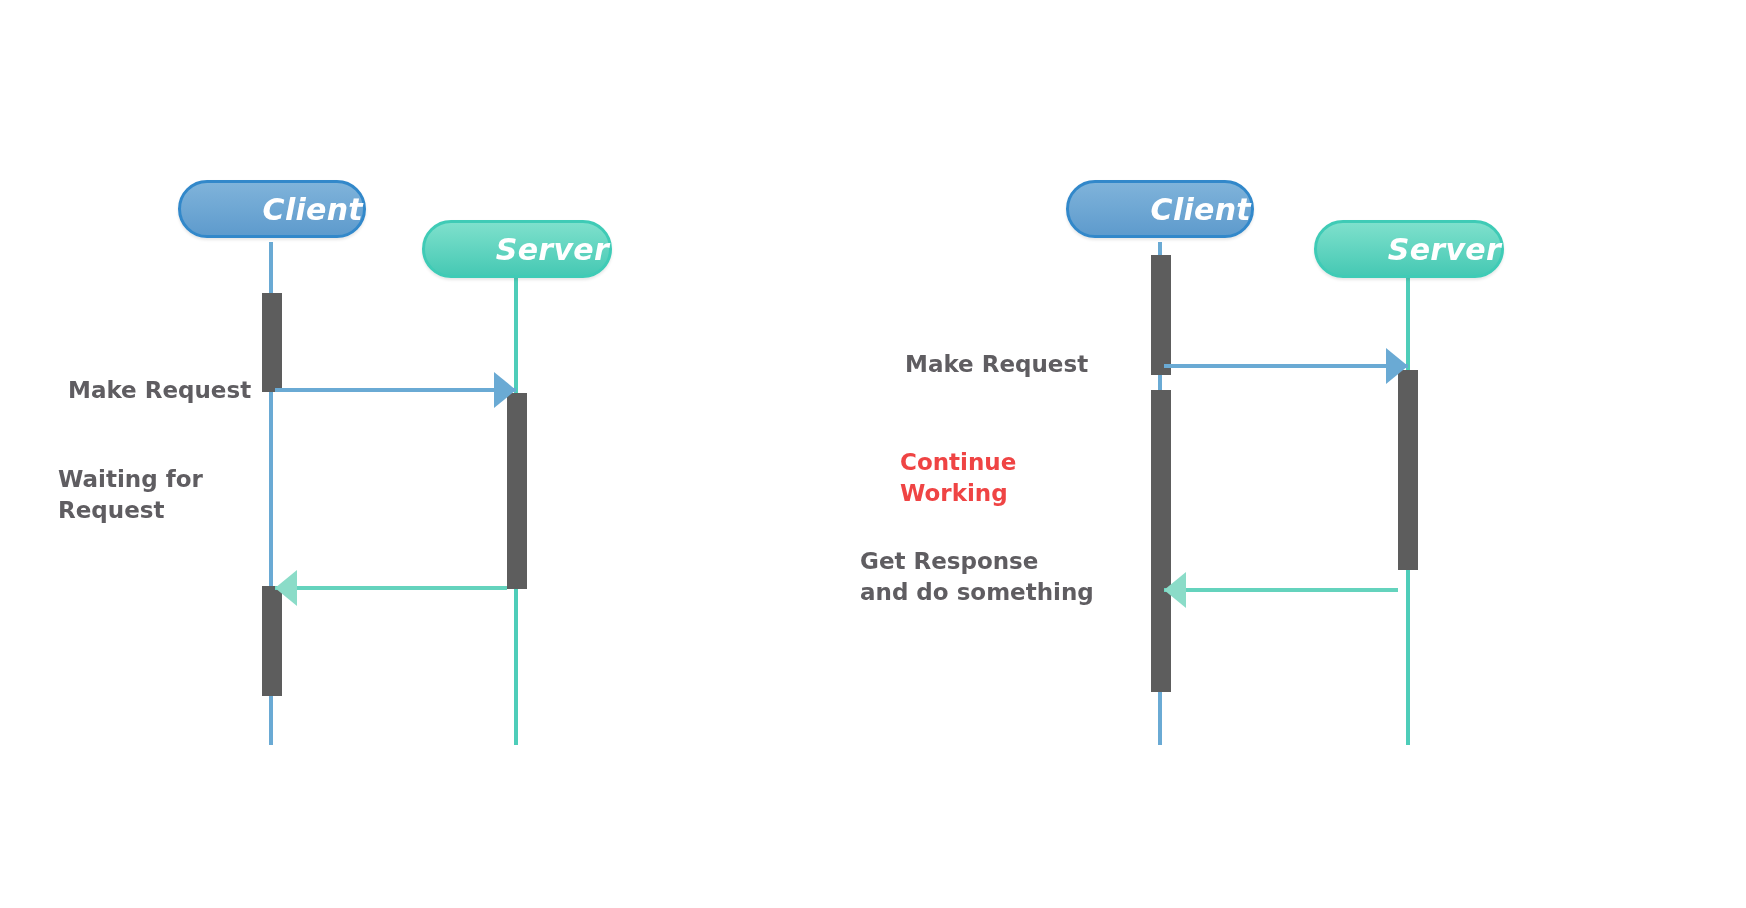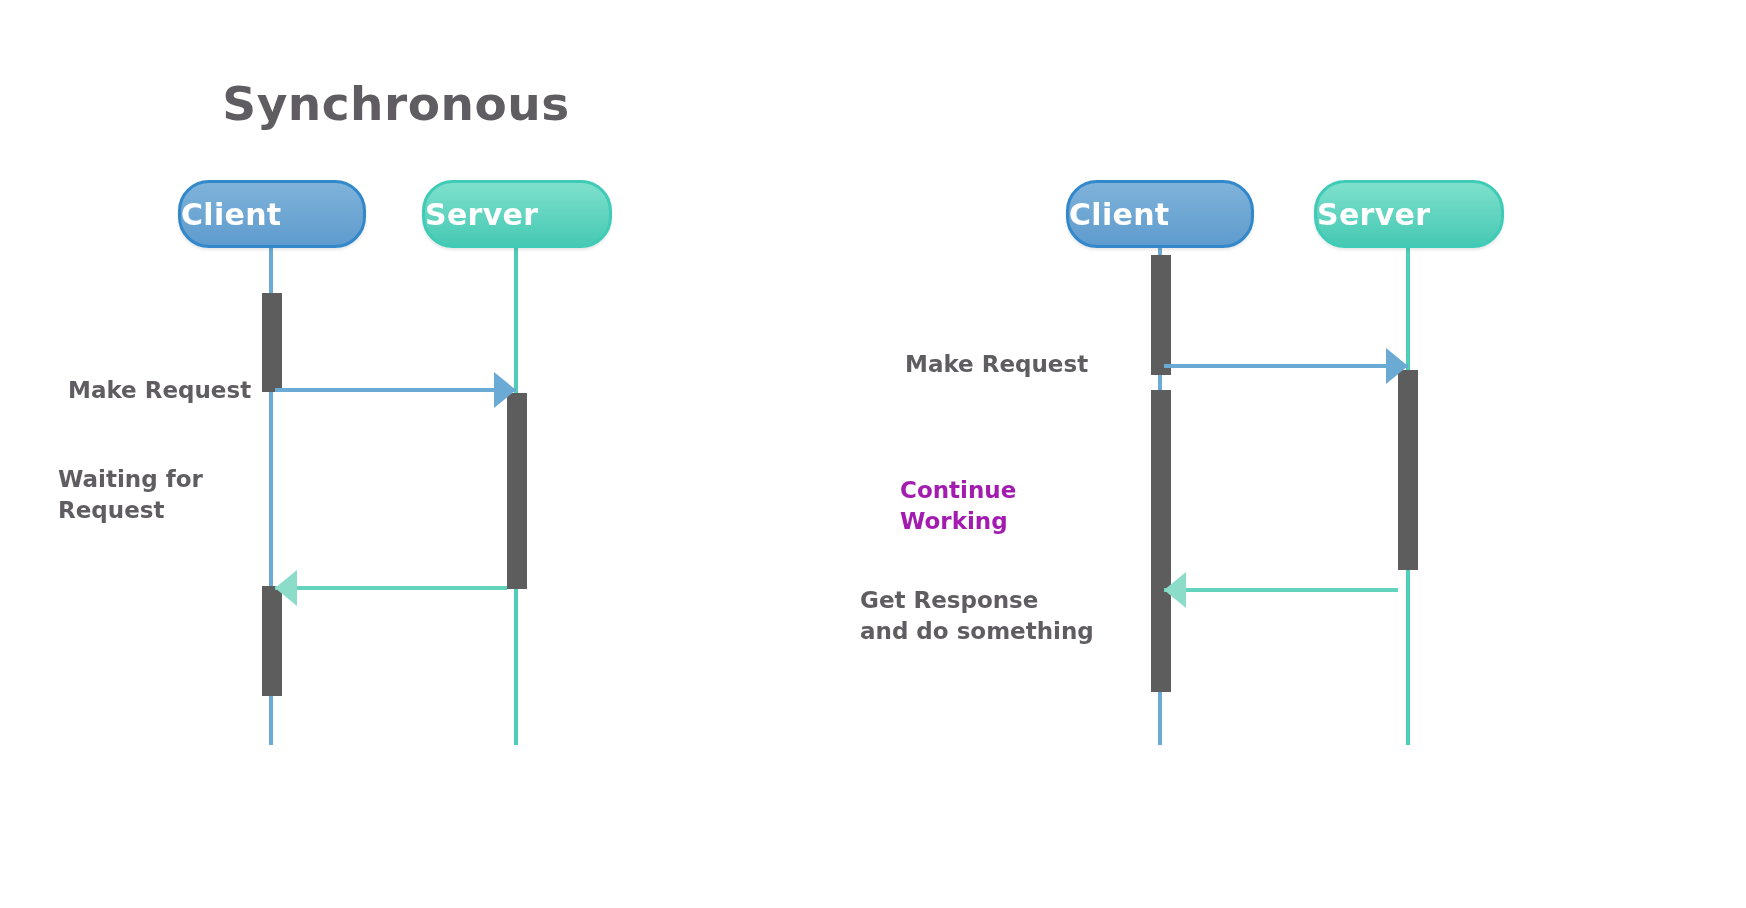--- a/index.html
+++ b/index.html
@@ -24,42 +24,44 @@
     font-weight: 700;
     letter-spacing: 0.5px;
     color: #5f5d61;
     white-space: nowrap;
     text-align: center;
   }
 
   
   .participant {
     position: absolute;
-    height: 68px;
+    height: 58px;
     border-radius: 31px;
     display: flex;
     align-items: center;
-    justify-content: flex-start;
+    justify-content: flex-end;
     box-sizing: border-box;
     box-shadow: 0 2px 3px rgba(0,0,0,0.10);
+    font-style: italic;
   }
   .participant-label {
     font-size: 30px;
     font-weight: 700;
     color: #ffffff;
     letter-spacing: 0.3px;
     white-space: nowrap;
   }
   .participant.client {
     background: linear-gradient(180deg, #7fb3da 0%, #5e9bcd 100%);
     border: 3px solid #3288ca;
   }
   .participant.server {
     background: linear-gradient(180deg, #7ee0cc 0%, #46c9b4 100%);
     border: 3px solid #3fcbb6;
+    margin-top: 40px;
   }
 
   
   .lifeline {
     position: absolute;
     width: 4px;
   }
   .lifeline.client { background: #6aaad4; }
   .lifeline.server { background: #4ecdb9; }
 
@@ -96,21 +98,20 @@
     line-height: 31px;
     text-align: left;
     white-space: pre-line;
   }
 </style>
 </head>
 <body>
 
 <div id="canvas">
     <div class="diagram-group" style="position: absolute; left: 0px; top: 0px; width: 100%; height: 100%;">
-      <div class="panel-title" style="left: 146px; top: 76px; width: 500px; color: rgb(95, 93, 97);">Synchronous</div>
       <div class="lifeline client" style="left: 269px; top: 242px; height: 503px; background: rgb(106, 170, 212);"></div>
       <div class="lifeline server" style="left: 514px; top: 242px; height: 503px; background: rgb(78, 205, 185);"></div>
       <div class="activation" style="left: 262px; top: 293px; height: 99px; background: rgb(93, 93, 93);"></div>
       <div class="activation" style="left: 507px; top: 393px; height: 196px; background: rgb(93, 93, 93);"></div>
       <div class="activation" style="left: 262px; top: 586px; height: 110px; background: rgb(93, 93, 93);"></div>
       <div class="msg-line req" style="left: 275px; top: 388px; width: 241px; background: rgb(106, 170, 212);"></div>
       <div class="msg-head req" style="top: 372px; left: 494px;"></div>
       <div class="msg-label" style="left: 68px; top: 375px; width: 195px; color: rgb(95, 93, 97);">Make Request</div>
       <div class="msg-line res" style="left: 275px; top: 586px; width: 232px; background: rgb(100, 211, 189);"></div>
       <div class="msg-head res" style="top: 570px; left: 275px;"></div>
@@ -127,23 +128,23 @@
       <div class="lifeline client" style="left: 1158px; top: 242px; height: 503px; background: rgb(106, 170, 212);"></div>
       <div class="lifeline server" style="left: 1406px; top: 242px; height: 503px; background: rgb(78, 205, 185);"></div>
       <div class="activation" style="left: 1151px; top: 255px; height: 120px; background: rgb(93, 93, 93);"></div>
       <div class="activation" style="left: 1151px; top: 390px; height: 302px; background: rgb(93, 93, 93);"></div>
       <div class="activation" style="left: 1398px; top: 370px; height: 200px; background: rgb(93, 93, 93);"></div>
       <div class="msg-line req" style="left: 1164px; top: 364px; width: 244px; background: rgb(106, 170, 212);"></div>
       <div class="msg-head req" style="top: 348px; left: 1386px;"></div>
       <div class="msg-label" style="left: 905px; top: 349px; width: 210px; color: rgb(95, 93, 97);">Make Request</div>
       <div class="msg-line res" style="left: 1164px; top: 588px; width: 234px; background: rgb(100, 211, 189);"></div>
       <div class="msg-head res" style="top: 572px; left: 1164px;"></div>
-      <div class="msg-label" style="left: 900px; top: 447px; width: 215px; color: #a21caf; margin-top: 28px;">Continue
+      <div class="msg-label" style="left: 900px; top: 447px; width: 215px; color: #ef4444;">Continue
 Working</div>
-      <div class="msg-label" style="left: 860px; top: 585px; width: 285px; color: rgb(95, 93, 97);">Get Response
+      <div class="msg-label" style="left: 860px; top: 546px; width: 285px; color: rgb(95, 93, 97);">Get Response
 and do something</div>
       <div class="participant client" style="left: 1066px; top: 180px; width: 188px; background: linear-gradient(rgb(127, 179, 218) 0%, rgb(94, 155, 205) 100%); border-color: rgb(50, 136, 202);">
         <span class="participant-label">Client</span>
       </div>
       <div class="participant server" style="left: 1314px; top: 180px; width: 190px; background: linear-gradient(rgb(126, 224, 204) 0%, rgb(70, 201, 180) 100%); border-color: rgb(63, 203, 182);">
         <span class="participant-label">Server</span>
       </div>
     </div>
   </div>
 

